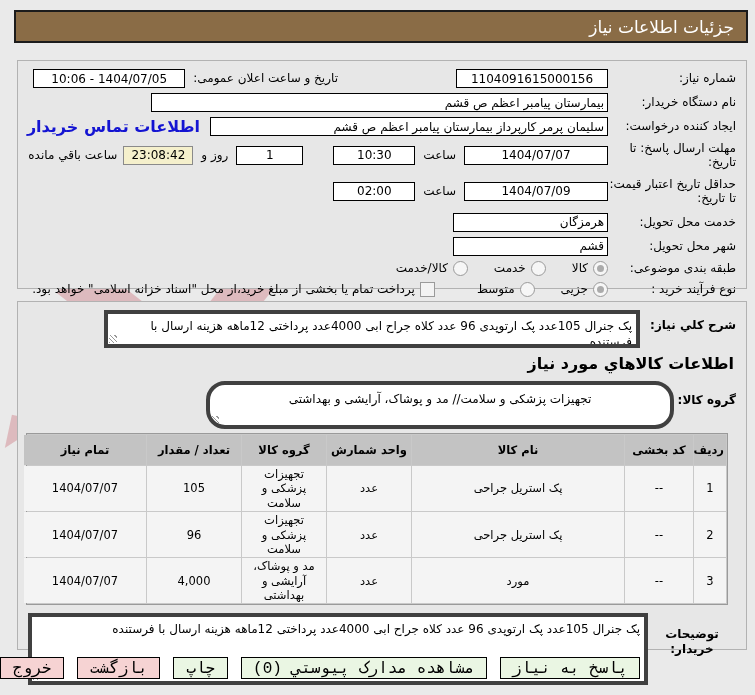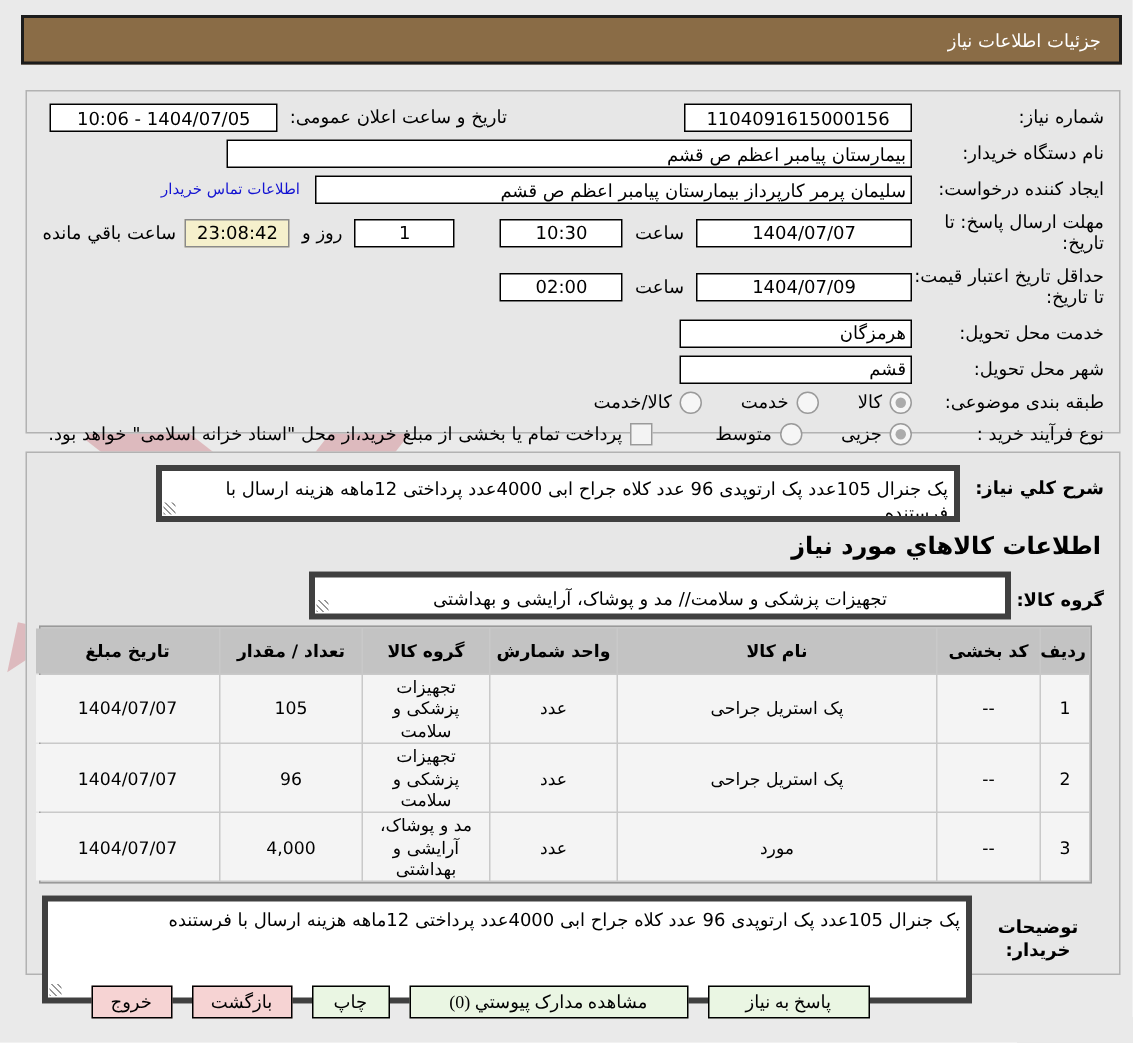--- a/index.html
+++ b/index.html
@@ -2,42 +2,42 @@
 <html lang="fa" dir="rtl"><head>
 <meta charset="utf-8">
 <style>
   html,body{margin:0;padding:0;}
   .page{position:relative;width:755px;height:695px;background:#eaeaea;overflow:hidden;
         direction:rtl;font-family:"DejaVu Sans",sans-serif;font-size:12px;color:#000;}
 
   
   .titlebar{position:absolute;top:10px;right:7px;left:14px;height:29px;background:#8a6c46;
             border:2px solid #1c1c1c;color:#fff;display:flex;align-items:center;
-            padding:0 12px;font-size:12px;}
+            padding:0 12px;font-size:17px;}
 
   
   .gbox{position:absolute;right:8px;left:17px;border:1px solid #b2b2b2;background:#e7e7e7;}
   .box1{top:60px;height:229px;padding:8px 10px 0 6px;box-sizing:border-box;}
   .box2{top:301px;height:349px;padding:8px 10px 0 6px;box-sizing:border-box;}
 
   .frow{display:flex;align-items:center;margin-bottom:5px;}
   .flabel{width:128px;flex-shrink:0;text-align:right;line-height:1.2;font-size:12px;}
   .blabel{font-weight:bold;}
 
   .inp{background:#fff;border:1px solid #000;height:17px;display:flex;align-items:center;
        justify-content:center;font-size:12px;box-sizing:content-box;overflow:hidden;white-space:nowrap;}
   .inp.rt{justify-content:flex-start;padding-right:3px;}
   .w150{width:150px;} .w142{width:142px;} .w80{width:80px;} .w65{width:65px;} .w455{width:452px;} .w395{width:393px;}
 
   .txtarea{background:#fff;border:4px solid #404040;position:relative;padding:4px 4px;
            box-sizing:border-box;font-size:12px;line-height:1.35;overflow:hidden;}
   .grip{position:absolute;left:1px;bottom:1px;width:8px;height:8px;
         background:repeating-linear-gradient(45deg,#999 0 1px,transparent 1px 3px);}
 
-  .link{color:#1414d2;cursor:pointer;font-size:10px;white-space:nowrap;}
+  .link{color:#1414d2;cursor:pointer;font-size:16px;white-space:nowrap;font-weight:bold;}
 
   .countdown{background:#f5f0cc;border:1px solid #8a8a8a;height:17px;width:68px;display:flex;
              align-items:center;justify-content:center;font-size:12px;}
 
   .radio{width:13px;height:13px;border-radius:50%;border:1px solid #9a9a9a;background:#f6f6f6;
          position:relative;flex-shrink:0;}
   .radio.sel::after{content:"";position:absolute;inset:3px;border-radius:50%;background:#ababab;}
   .chk{width:13px;height:13px;border:1px solid #9a9a9a;background:#f3f3f3;flex-shrink:0;}
   .optlbl{margin:0 5px 0 26px;font-size:12px;}
 
@@ -47,21 +47,21 @@
   .tblwrap{border:1px solid #9a9a9a;background:#c9c9c9;margin:4px 8px 8px 2px;}
   table.grid{border-collapse:separate;border-spacing:1px;width:100%;table-layout:fixed;}
   table.grid th{background:#c3c3c3;font-weight:bold;font-size:11.5px;height:28px;padding:1px 2px;}
   table.grid td{background:#f4f4f4;font-size:11.5px;text-align:center;padding:1px 3px;line-height:1.25;}
   tr.h38 td{height:36px;} tr.h44 td{height:42px;}
 
   
   .btnrow{position:absolute;top:657px;left:0;right:0;display:flex;flex-direction:row;
           justify-content:center;gap:13px;padding-left:0;margin-right:115px;}
   .btn{border:1px solid #000;height:22px;display:flex;align-items:center;justify-content:center;
-       font-size:12px;padding:0 12px;cursor:pointer;font-family:Liberation Serif, serif;white-space:nowrap;}
+       font-size:16px;padding:0 12px;cursor:pointer;font-family:Liberation Mono, monospace;white-space:nowrap;}
   .btn.green{background:#eaf6e3;}
   .btn.pink{background:#f6d3d3;}
 
   
   .wm{position:absolute;pointer-events:none;}
   .wm-text{top:293px;left:103px;font-size:66px;font-weight:bold;letter-spacing:7px;
            color:rgba(150,150,150,0.22);-webkit-text-stroke:2px rgba(130,130,130,0.30);
            white-space:nowrap;font-family:"DejaVu Sans",sans-serif;}
   .wm-logo{top:280px;left:0;width:340px;height:190px;opacity:0.45;}
   .wm-logo div{position:absolute;background:#cf8289;}
@@ -165,21 +165,21 @@
       <div class="txtarea" style="width:536px;height:38px;text-align:right;">
         <span>پک جنرال 105عدد پک ارتوپدی 96 عدد کلاه جراح ابی 4000عدد پرداختی 12ماهه هزینه ارسال با فرستنده</span>
         <span class="grip"></span>
       </div>
     </div>
 
     <div class="sec-head">اطلاعات کالاهاي مورد نیاز</div>
 
     <div class="frow" style="align-items:flex-start;margin-bottom:2px;">
       <div class="flabel blabel" style="width:62px;padding-top:12px;">گروه کالا:</div>
-      <div class="txtarea" style="width:468px;height:32px;text-align:center;padding-top:6px;">
+      <div class="txtarea" style="width:468px;height:48px;text-align:center;padding-top:6px;border-radius:19px;">
         <span>تجهیزات پزشکی و سلامت// مد و پوشاک، آرایشی و بهداشتی</span>
         <span class="grip"></span>
       </div>
     </div>
 
     <div class="tblwrap">
       <table class="grid">
         <colgroup>
           <col style="width:32px">
             <col style="width:68px">
@@ -190,21 +190,21 @@
             <col style="width:122px">
         </colgroup>
         <thead>
           <tr>
             <th>ردیف</th>
             <th>کد بخشی</th>
             <th>نام کالا</th>
             <th>واحد شمارش</th>
             <th>گروه کالا</th>
             <th>تعداد / مقدار</th>
-            <th>تاریخ مبلغ</th>
+            <th>تمام نیاز</th>
           </tr>
         </thead>
         <tbody>
           <tr class="h38">
             <td>1</td>
             <td>--</td>
             <td>پک استریل جراحی</td>
             <td>عدد</td>
             <td>تجهیزات پزشکی و سلامت</td>
             <td>105</td>

